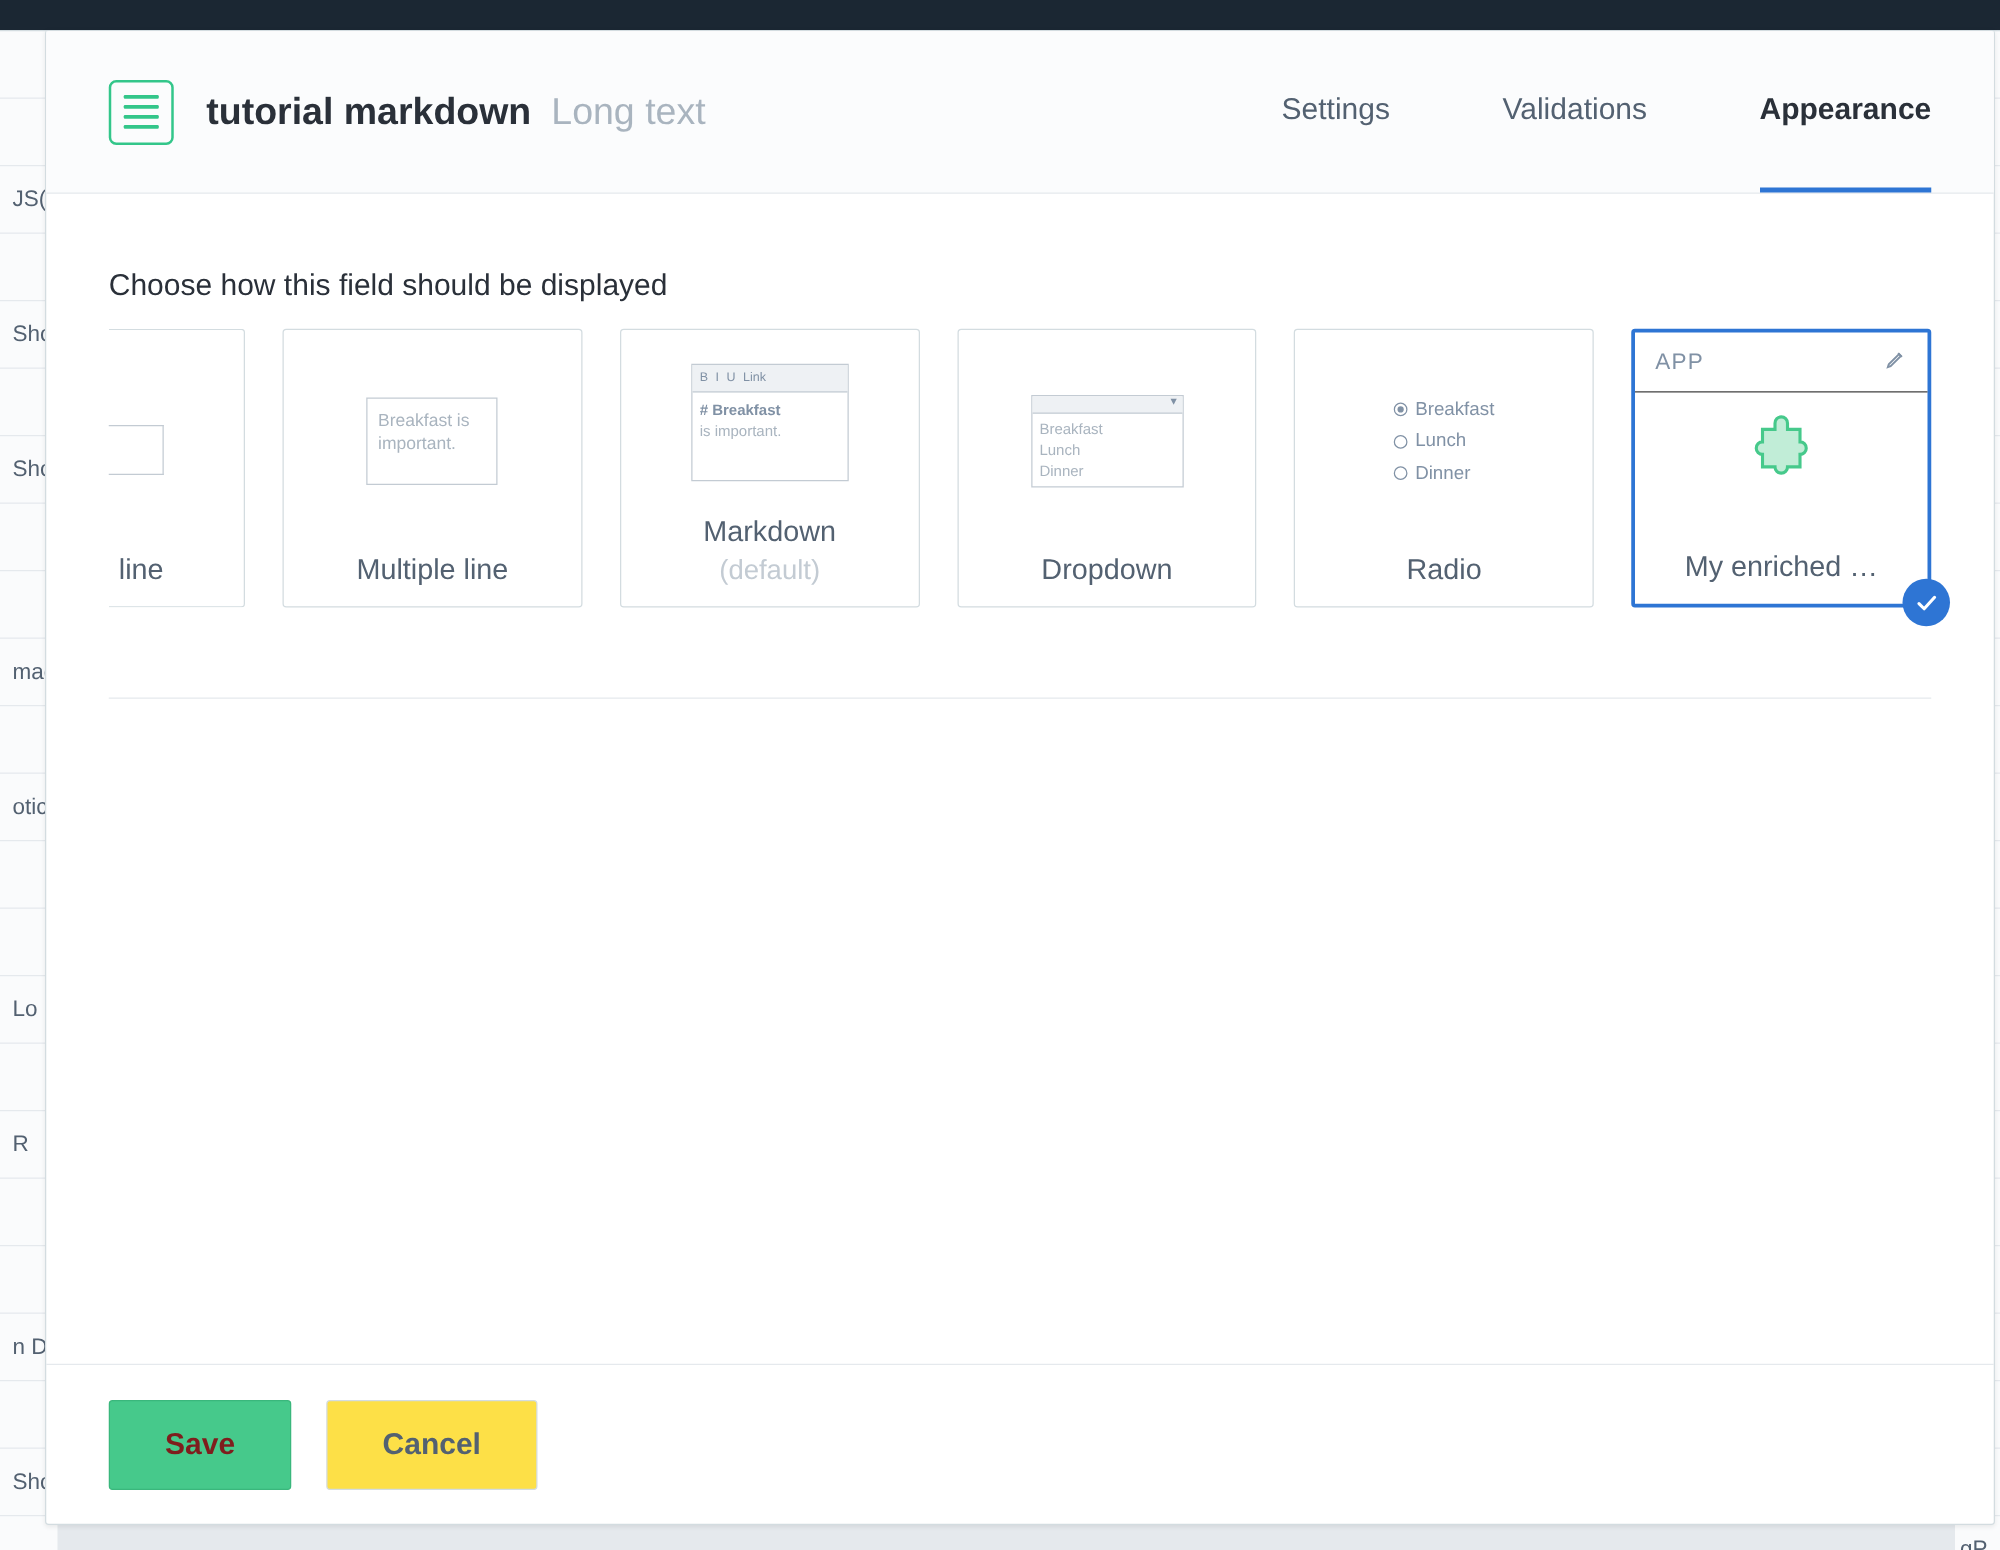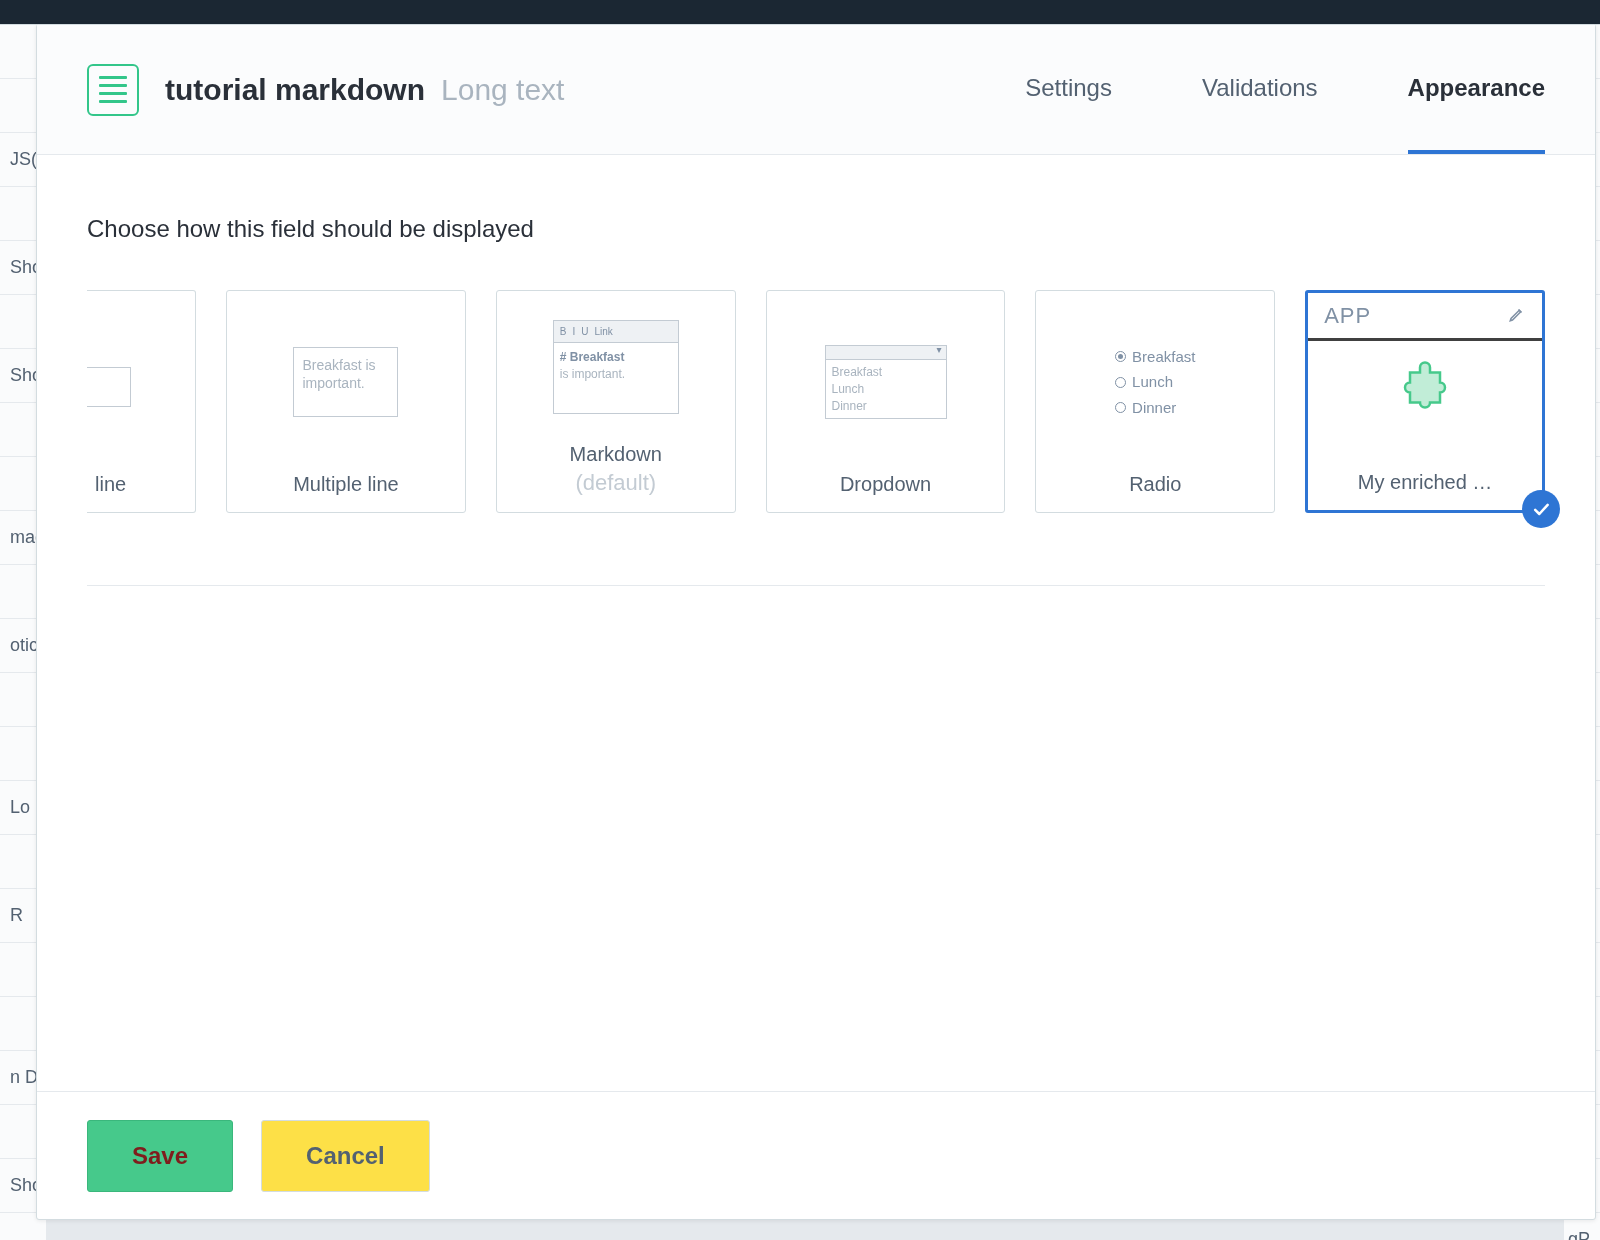--- a/index.html
+++ b/index.html
@@ -129,21 +129,21 @@
   }
 
   
   .content {
     padding: 60px 50px 30px 50px;
     flex: 0 0 auto;
   }
   .prompt {
     font-size: 24px;
     color: #2a3039;
-    margin-bottom: 47px;
+    margin-bottom: 20px;
   }
 
   .option-row {
     display: flex;
     gap: 30px;
   }
   .option-card {
     width: 242px;
     height: 223px;
     border: 1px solid #d3dce0;
@@ -161,21 +161,21 @@
     width: 110px;
     border-left: none;
     border-radius: 0 3px 3px 0;
     align-items: flex-start;
     padding-left: 8px;
   }
   .option-card.selected {
     border: 3px solid #2e75d4;
   }
   .option-label {
-    font-size: 20px;
+    font-size: 23px;
     color: #536171;
     text-align: center;
     white-space: nowrap;
     overflow: hidden;
     max-width: 100%;
   }
   .option-sub {
     font-size: 22px;
     color: #c3cbd3;
     margin-top: 4px;
@@ -277,26 +277,26 @@
   }
   .preview-radio .circ.fill::after {
     content:""; width:5px; height:5px; background:#8091a5; border-radius:50%;
   }
 
   
   .card-app-header {
     position:absolute;
     top:0; left:0; right:0;
     height: 48px;
-    border-bottom: 3px solid #404040;
+    border-bottom: 1px solid #404040;
     display:flex;
     align-items:center;
     justify-content:space-between;
     padding: 0 16px;
-    font-size: 22px;
+    font-size: 18px;
     color:#8091a5;
     letter-spacing: 1px;
   }
   .pencil-icon {
     width:18px; height:18px;
   }
   .puzzle-icon {
     width: 60px; height: 60px;
     margin-top: 20px;
   }

